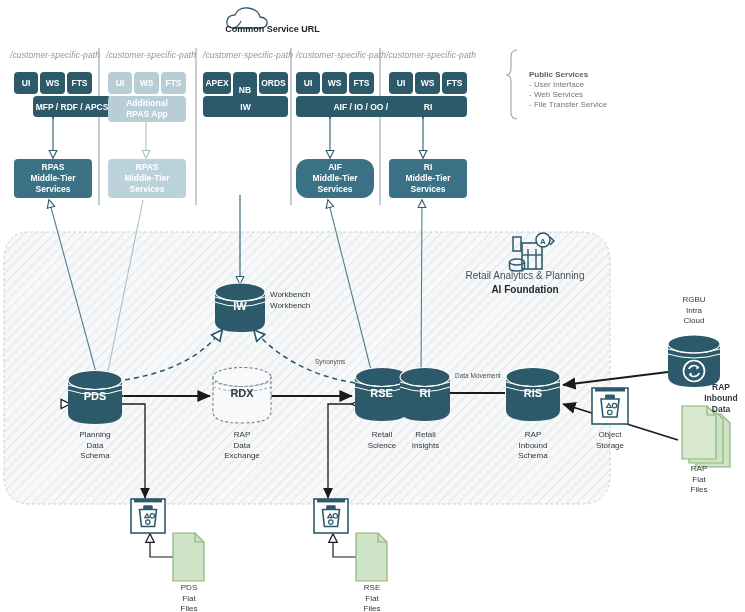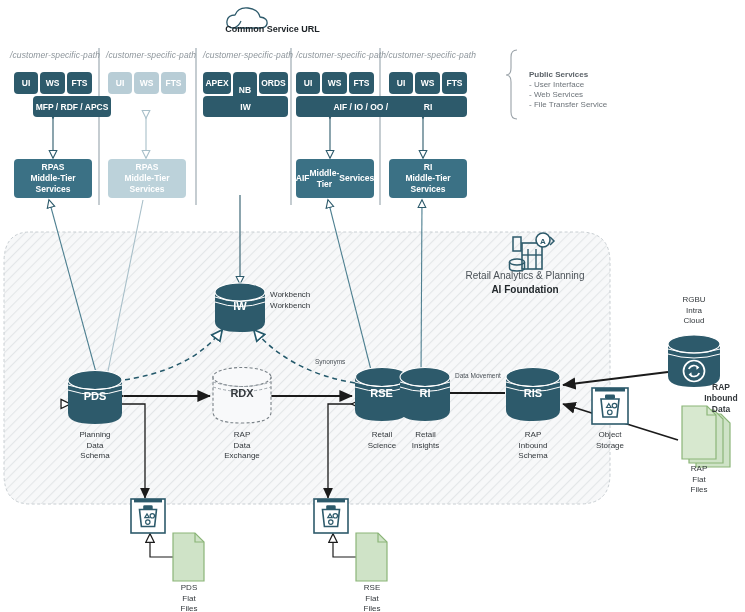--- a/index.html
+++ b/index.html
@@ -255,38 +255,42 @@
   <div class="box mid tier" style="left:14px;top:159px;width:78px;height:39px;flex-direction:column;">
     <span>RPAS</span>
     <span>Middle-Tier</span>
     <span>Services</span>
   </div>
 
   <div class="lbl path-lbl" style="left:106px;top:50px;">/customer-specific-path</div>
   <div class="box light small" style="left:108px;top:72px;width:24px;height:22px;">UI</div>
   <div class="box light small" style="left:134px;top:72px;width:25px;height:22px;">WS</div>
   <div class="box light small" style="left:161px;top:72px;width:25px;height:22px;">FTS</div>
+  <div class="box light appname" style="left:108px;top:96px;width:78px;height:26px;flex-direction:column;line-height:11px;">
+    <span>Additional</span>
+    <span>RPAS App</span>
+  </div>
   <div class="box midlight tier" style="left:108px;top:159px;width:78px;height:39px;flex-direction:column;">
     <span>RPAS</span>
     <span>Middle-Tier</span>
     <span>Services</span>
   </div>
 
   <div class="lbl path-lbl" style="left:203px;top:50px;">/customer-specific-path</div>
   <div class="box dark small" style="left:203px;top:72px;width:28px;height:22px;">APEX</div>
   <div class="box dark small" style="left:233px;top:72px;width:24px;height:36px;">NB</div>
   <div class="box dark small" style="left:259px;top:72px;width:29px;height:22px;">ORDS</div>
   <div class="box dark appname" style="left:203px;top:96px;width:85px;height:21px;">IW</div>
 
   <div class="lbl path-lbl" style="left:296px;top:50px;">/customer-specific-path</div>
   <div class="box dark small" style="left:296px;top:72px;width:24px;height:22px;">UI</div>
   <div class="box dark small" style="left:322px;top:72px;width:25px;height:22px;">WS</div>
   <div class="box dark small" style="left:349px;top:72px;width:25px;height:22px;">FTS</div>
   <div class="box dark appname" style="left:296px;top:96px;width:78px;height:21px;padding-left:36px;">AIF / IO / OO / ASO</div>
-  <div class="box mid tier" style="left:296px;top:159px;width:78px;height:39px;flex-direction:row;">
+  <div class="box mid tier" style="left:296px;top:159px;width:78px;height:39px;flex-direction:column;border-radius:12px;">
     <span>AIF</span>
     <span>Middle-Tier</span>
     <span>Services</span>
   </div>
 
   <div class="lbl path-lbl" style="left:386px;top:50px;">/customer-specific-path</div>
   <div class="box dark small" style="left:389px;top:72px;width:24px;height:22px;">UI</div>
   <div class="box dark small" style="left:415px;top:72px;width:25px;height:22px;">WS</div>
   <div class="box dark small" style="left:442px;top:72px;width:25px;height:22px;">FTS</div>
   <div class="box dark appname" style="left:389px;top:96px;width:78px;height:21px;">RI</div>

